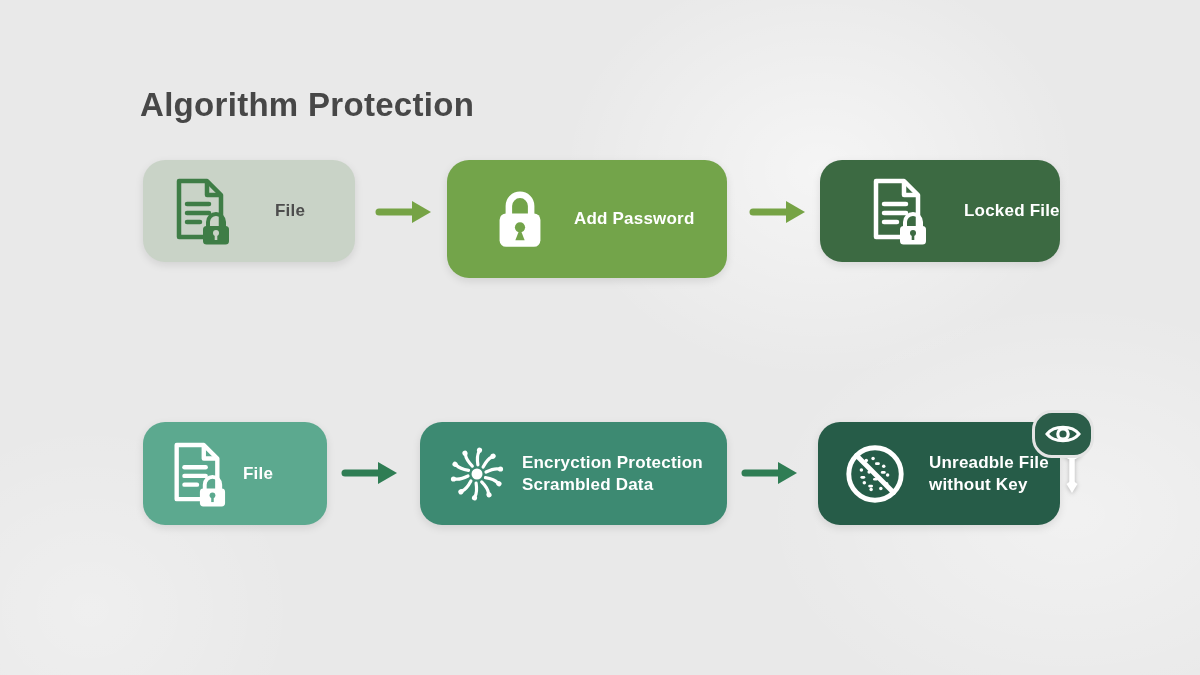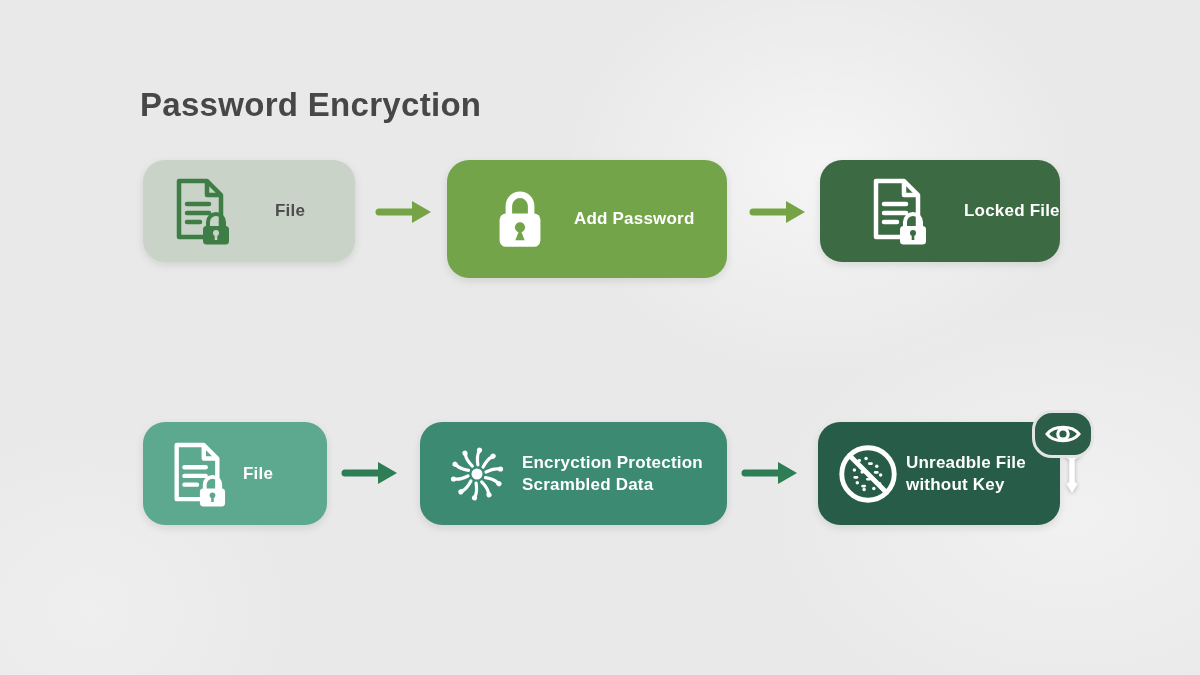--- a/index.html
+++ b/index.html
@@ -38,21 +38,21 @@
 
   #box-en-file{left:143px;top:422px;width:184px;height:103px;background:#5ca98f;--bg:#5ca98f;
     padding-left:24px;gap:16px;}
   #box-en-file .icon,#box-en-file .label{color:#ffffff;}
 
   #box-en-apply{left:420px;top:422px;width:307px;height:103px;background:#3d8a72;--bg:#3d8a72;
     padding-left:26px;gap:14px;}
   #box-en-apply .icon,#box-en-apply .label{color:#ffffff;}
 
   #box-en-unread{left:818px;top:422px;width:242px;height:103px;background:#265c48;--bg:#265c48;
-    padding-left:16px;gap:4px;}
+    padding-left:23px;gap:20px;}
   #box-en-unread .icon,#box-en-unread .label{color:#ffffff;}
 
   .arrow{position:absolute;width:58px;height:26px;}
   #arrow-pp-1{left:375px;top:199px;color:#76a345;}
   #arrow-pp-2{left:749px;top:199px;color:#76a345;}
   #arrow-en-1{left:341px;top:460px;color:#2f7d54;}
   #arrow-en-2{left:741px;top:460px;color:#2f7d54;}
 
   .eye-badge{position:absolute;left:1032px;top:410px;width:56px;height:42px;
     background:#2b5d49;border-radius:20px;border:3px solid #e4e4e4;
@@ -61,21 +61,21 @@
     filter:drop-shadow(0 1px 2px rgba(0,0,0,.25));}
 </style>
 </head>
 <body>
 
 <div class="canvas">
   <div class="bg-blob" id="blob1"></div>
   <div class="bg-blob" id="blob2"></div>
   <div class="bg-blob" id="blob3"></div>
 
-  <div class="heading" id="heading-password">Password Encryction</div>
+  <div class="heading" id="heading-password">Algorithm Protection</div>
 
   <div class="box" id="box-pp-file">
     <span class="icon">
       <svg width="62" height="68" viewBox="0 0 62 68">
         <g fill="none" stroke="currentColor" stroke-width="4.5" stroke-linejoin="round">
           <path d="M10 4 H38 L52 18 V60 H10 Z"></path>
           <path d="M38 4 V18 H52"></path>
         </g>
         <g stroke="currentColor" stroke-width="4.5" stroke-linecap="round">
           <line x1="18" y1="27" x2="40" y2="27"></line>

